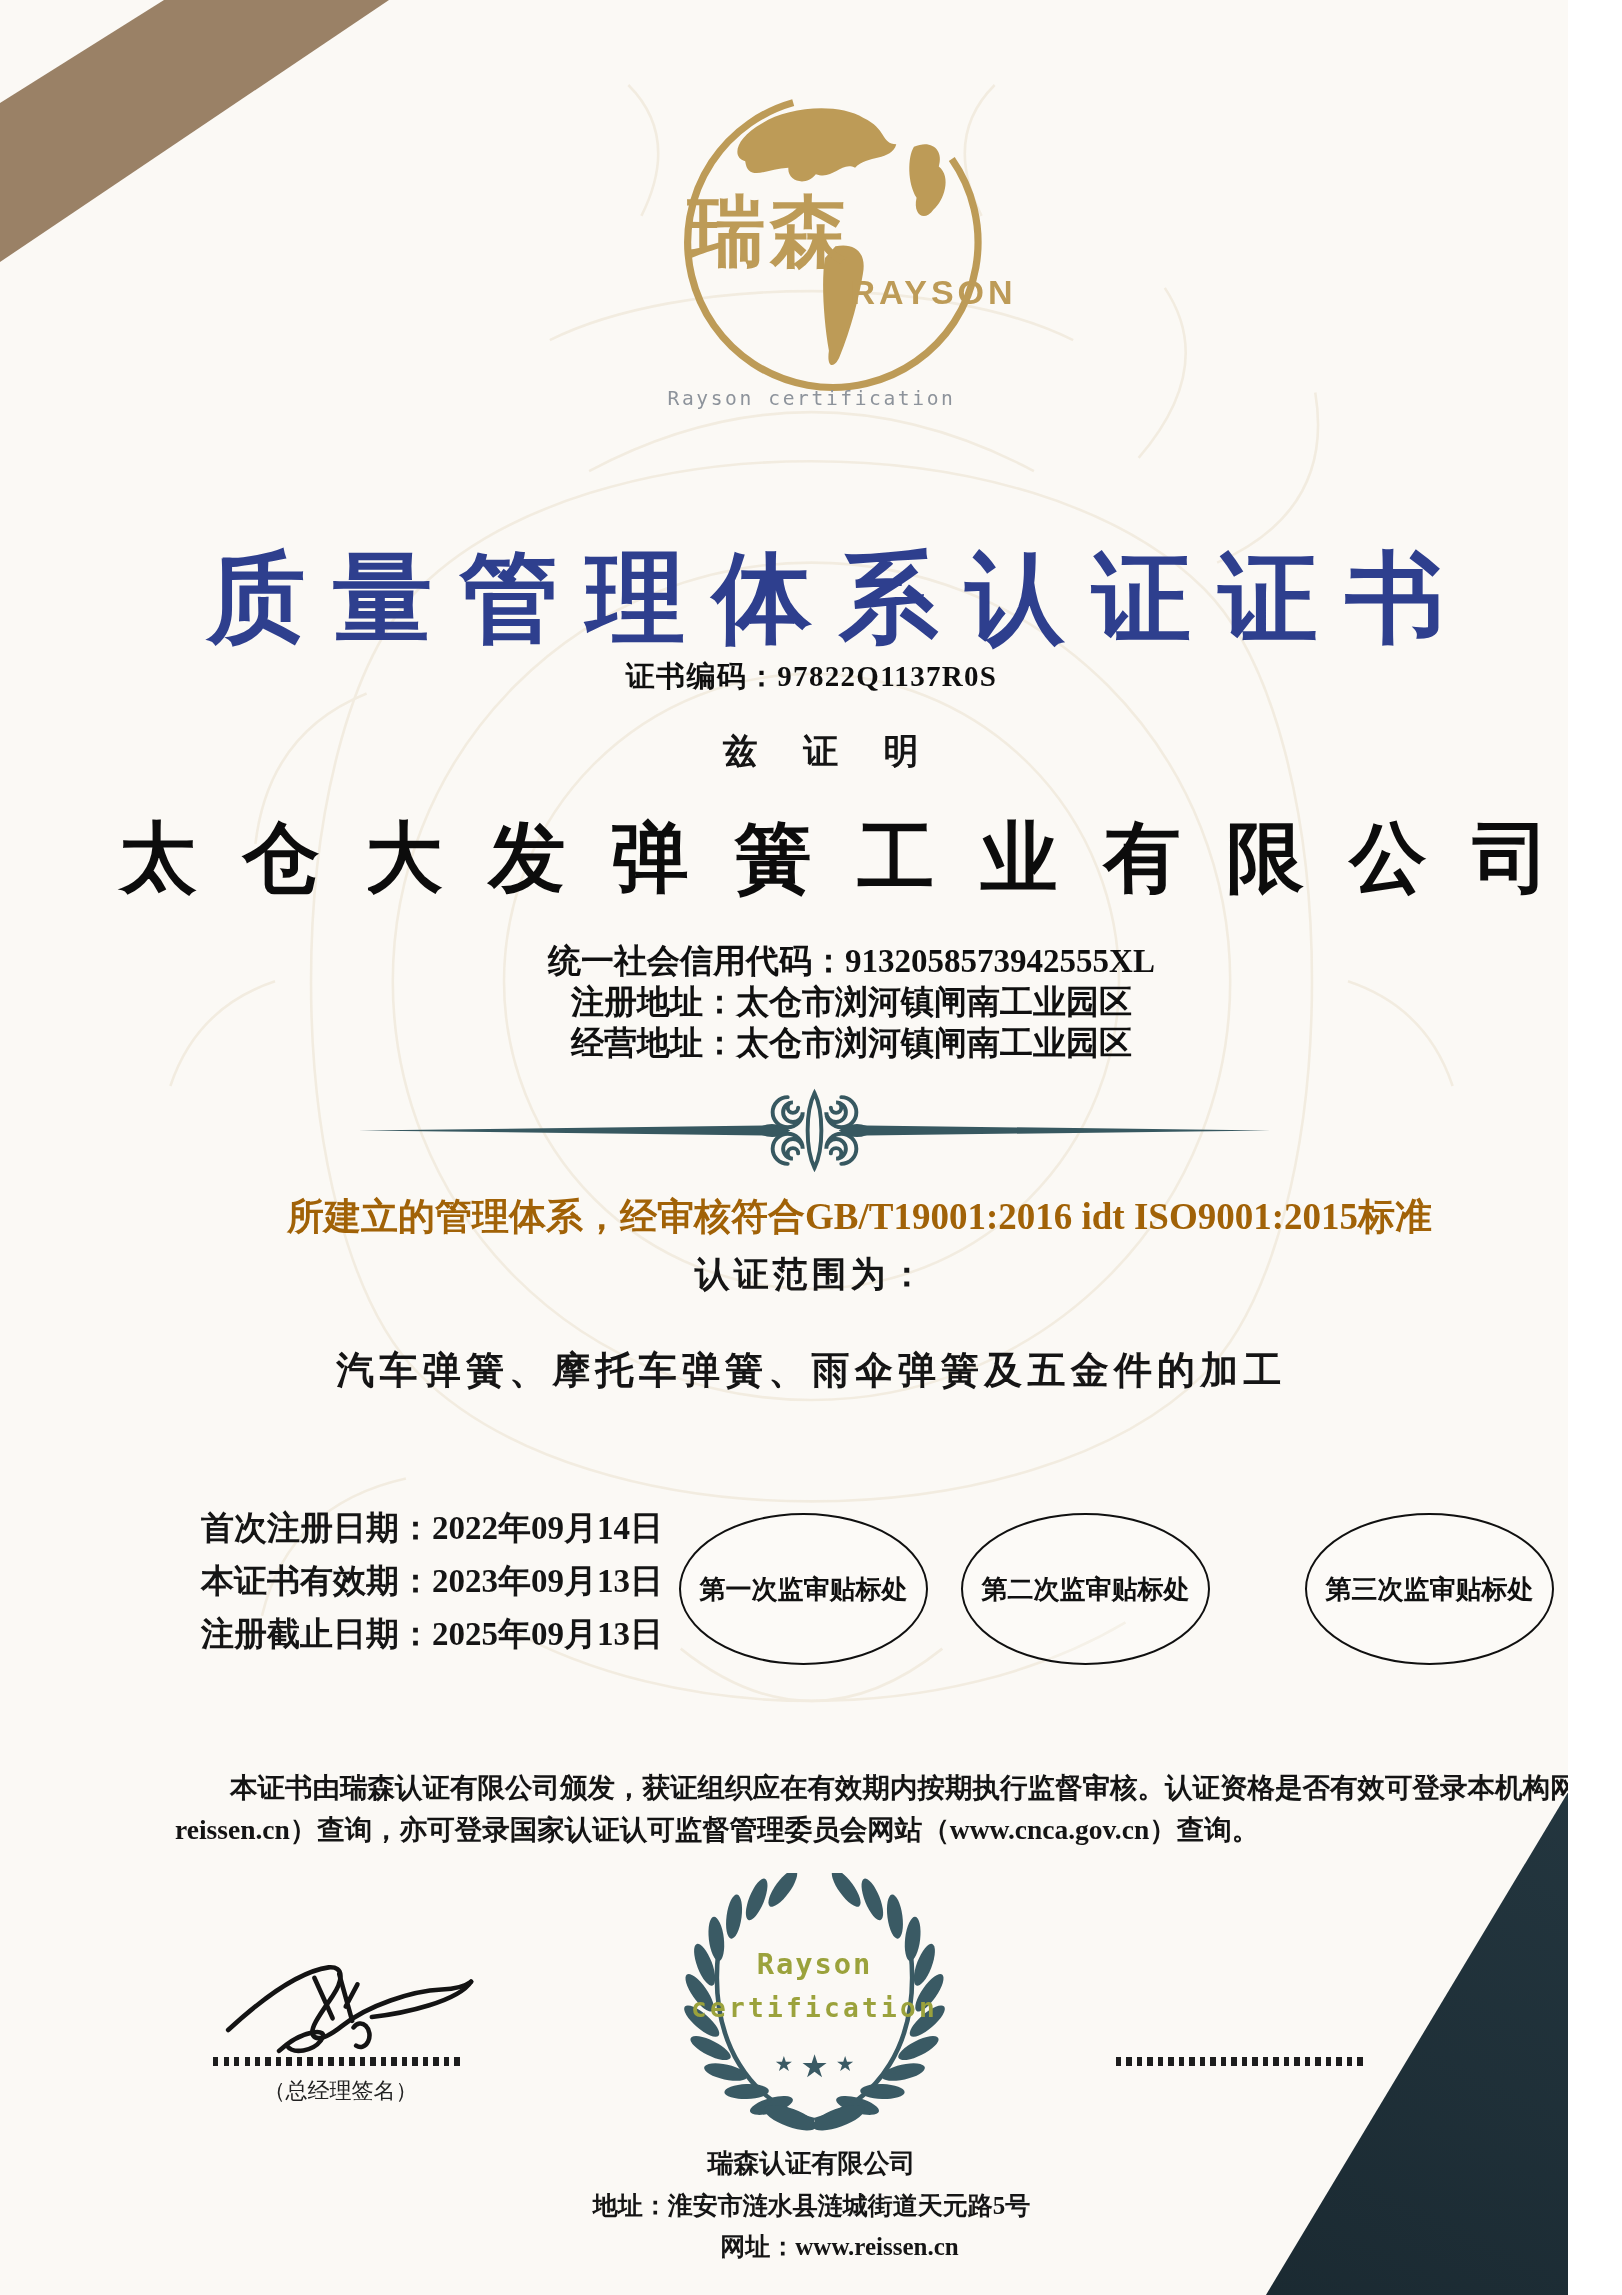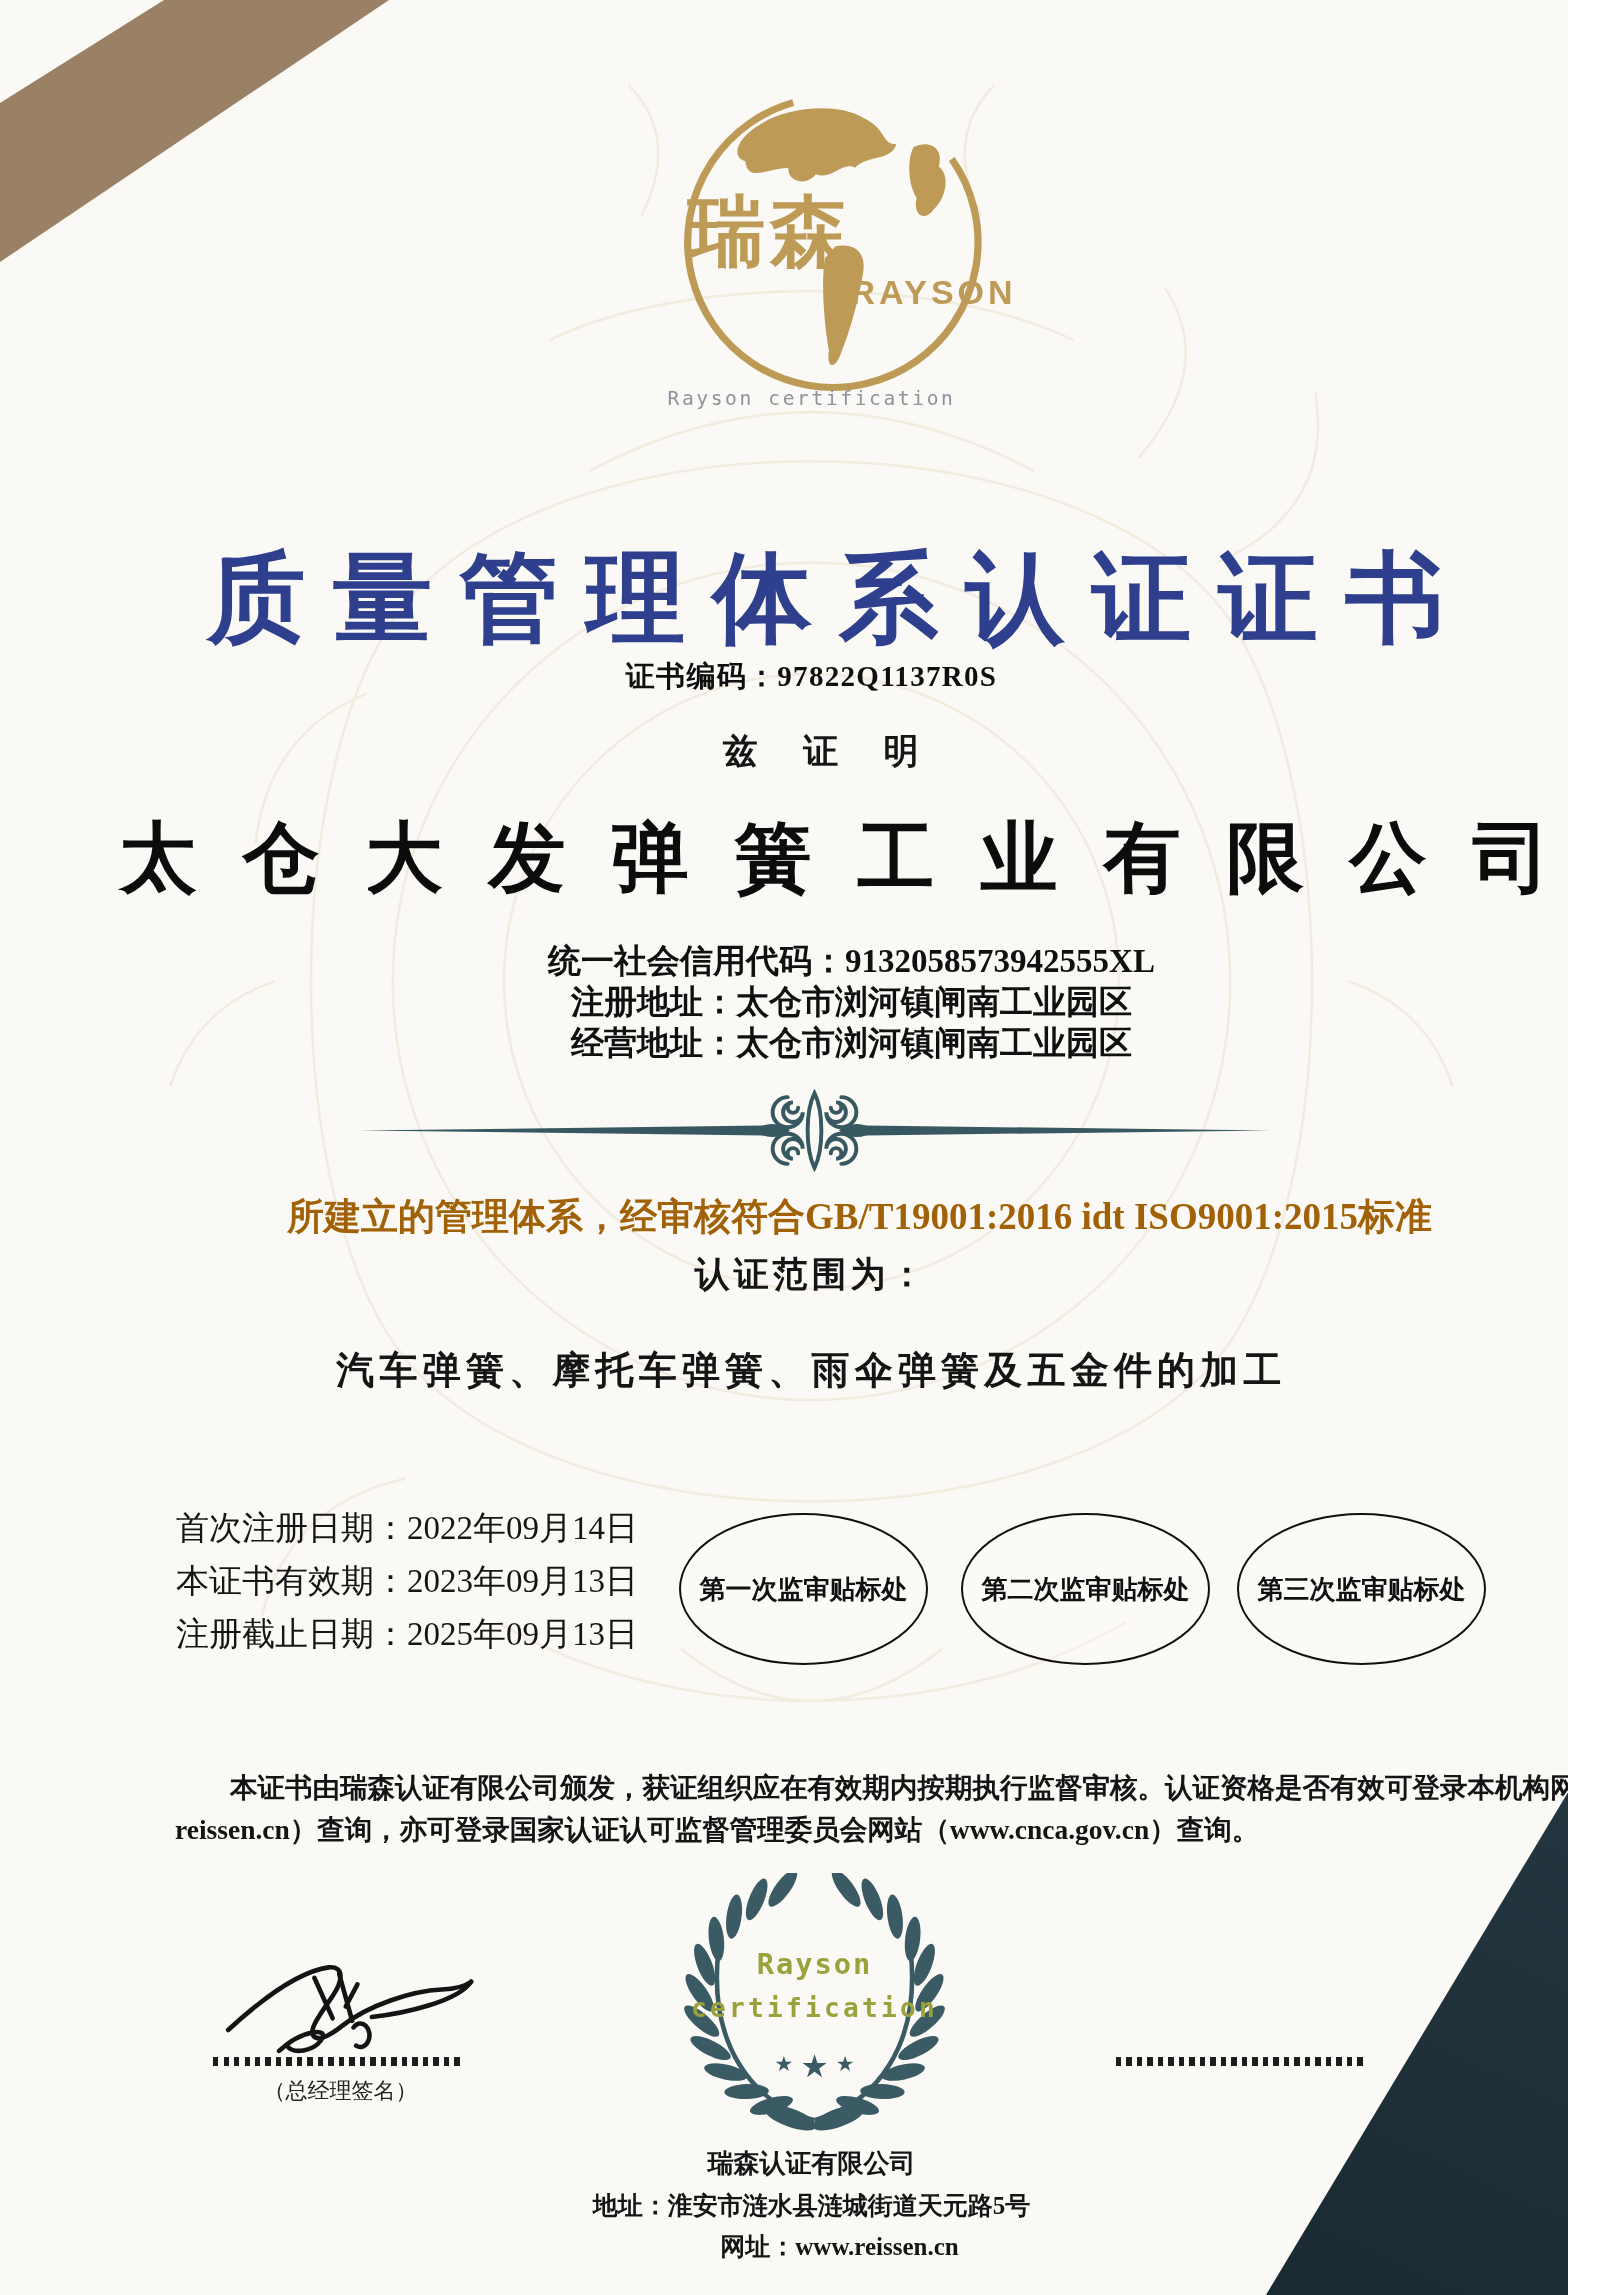--- a/index.html
+++ b/index.html
@@ -48,32 +48,32 @@
     white-space:nowrap;color:#0c0c0c;
   }
   #info-lines{top:941px;font-size:33px;font-weight:700;line-height:41px;color:#101010;margin-left:40px;}
 
   
   #standards-line{top:1192px;font-size:37px;font-weight:700;white-space:nowrap;color:#a16207;padding-left:48px;}
   #scope-heading{top:1251px;font-size:35px;font-weight:700;letter-spacing:3.9px;}
   #scope-line{top:1345px;font-size:38px;font-weight:700;letter-spacing:5.2px;}
 
   
-  #dates{left:176px;top:1502px;font-size:33px;font-weight:400;line-height:53px;white-space:nowrap;}
+  #dates{left:201px;top:1502px;font-size:33px;font-weight:700;line-height:53px;white-space:nowrap;}
 
   
   .sticker{
     width:245px;height:148px;border:2.6px solid #101010;border-radius:50%;
     display:flex;align-items:center;justify-content:center;
     background:rgba(255,255,255,.25);
   }
   .sticker span{font-size:26px;font-weight:700;color:#101010;}
   #sticker-1{left:679px;top:1513px;}
   #sticker-2{left:961px;top:1513px;}
-  #sticker-3{left:1237px;top:1513px;}
+  #sticker-3{left:1305px;top:1513px;}
 
   
   #notice{left:175px;top:1767px;width:1302px;font-size:27.5px;font-weight:600;line-height:42px;color:#141414;}
   #notice .indent{text-indent:55px;}
   #notice div{white-space:nowrap;}
 
   
   .dotted-line{
     height:9.2px;
     background:repeating-linear-gradient(to right,#1d1d1d 0 5.2px,rgba(0,0,0,0) 5.2px 10.5px);

